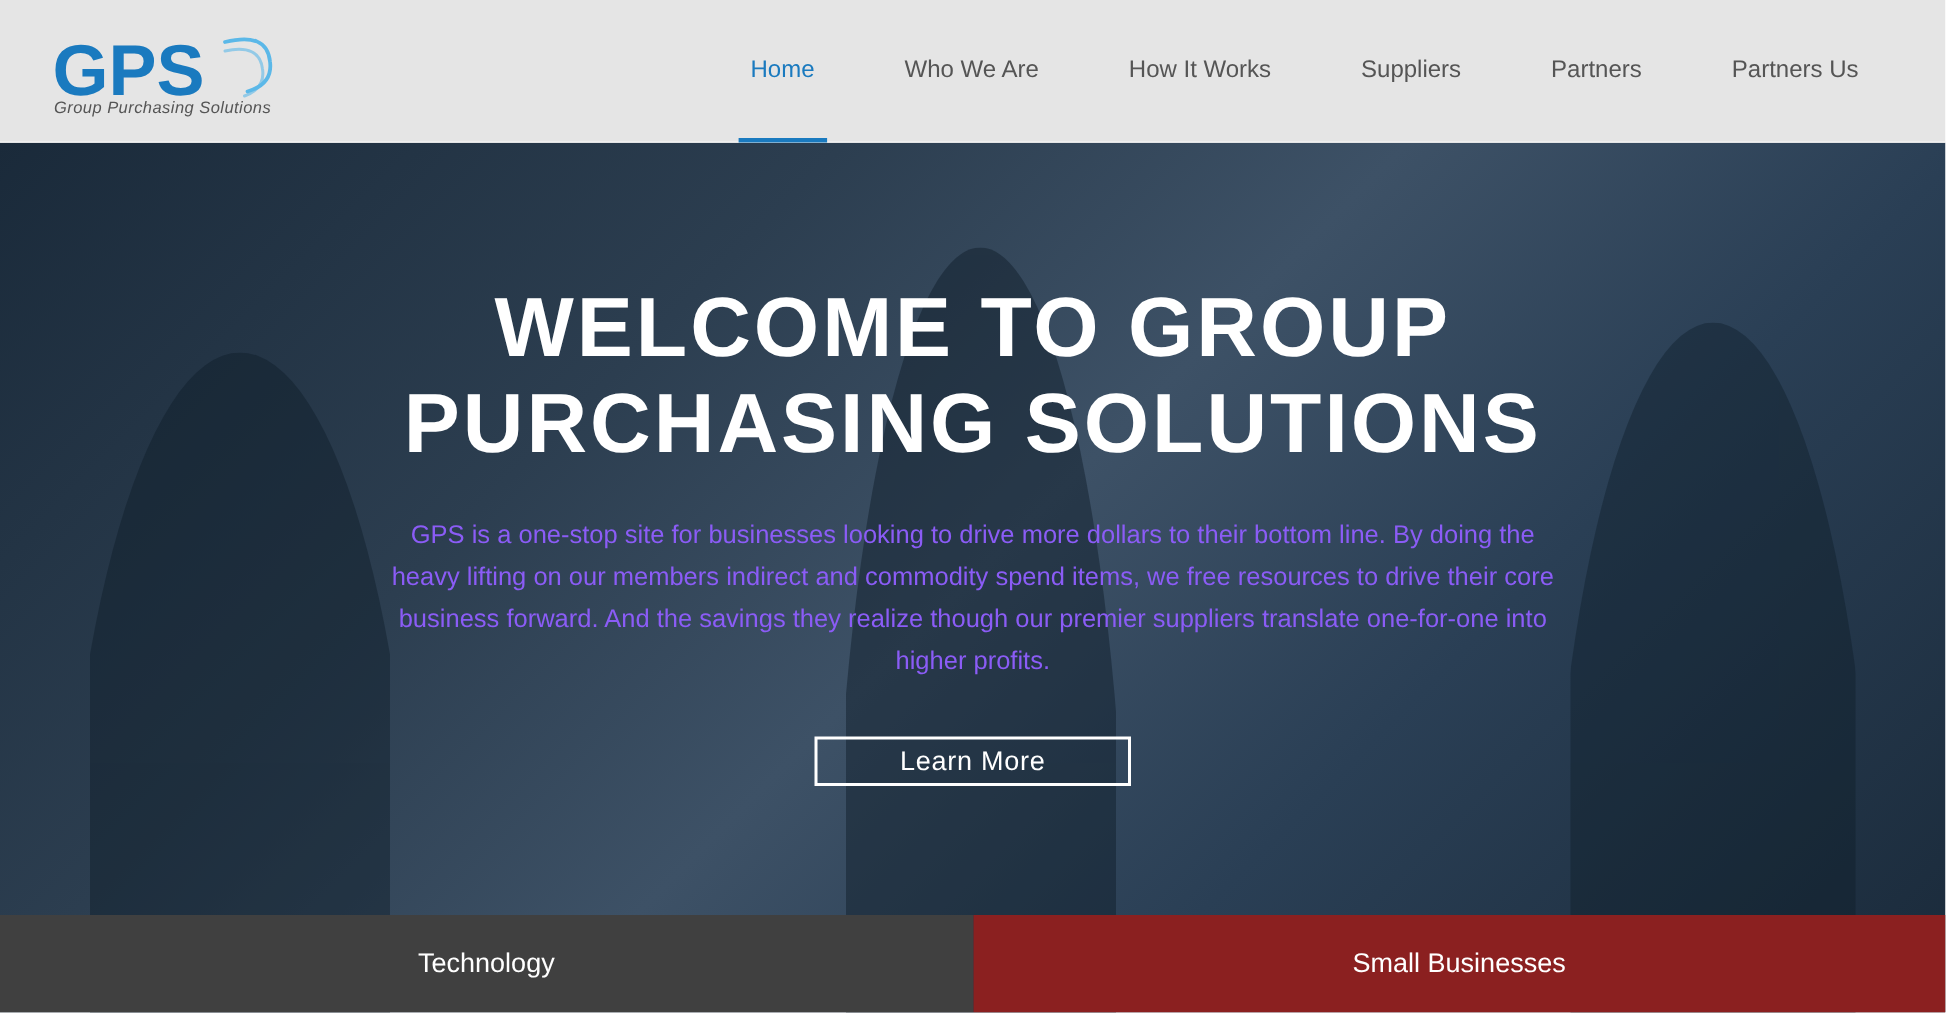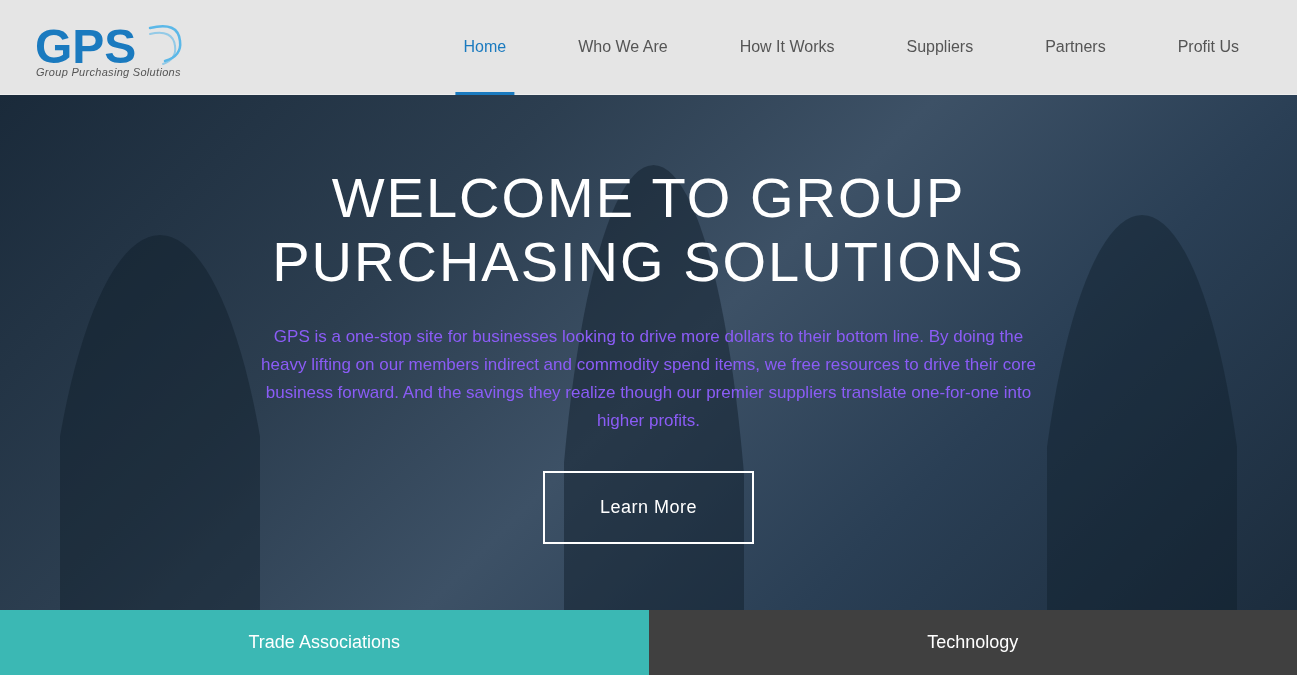--- a/index.html
+++ b/index.html
@@ -12,21 +12,21 @@
       display: flex;
       align-items: center;
       padding: 0 30px;
       border-bottom: 1px solid #eee;
       position: relative;
       z-index: 10;
     }
     nav {
       display: flex;
       align-items: center;
-      gap: 16px;
+      gap: 4px;
       margin-left: auto;
     }
     nav a {
       text-decoration: none;
       color: #555;
       font-size: 16px;
       padding: 0 28px;
       height: 95px;
       display: flex;
       align-items: center;
@@ -107,40 +107,40 @@
       position: relative;
       z-index: 2;
       text-align: center;
       color: #fff;
       max-width: 820px;
       padding: 0 20px;
       margin-top: -60px;
     }
     .hero-title {
       font-size: 56px;
-      font-weight: 400;
+      font-weight: 700;
       letter-spacing: 2px;
       line-height: 1.15;
       text-transform: uppercase;
       margin-bottom: 28px;
     }
     .hero-desc {
       font-size: 17px;
       line-height: 1.65;
       color: #8b5cf6;
       max-width: 780px;
       margin: 0 auto 36px;
       font-weight: 300;
     }
     .learn-more-btn {
       display: inline-block;
       border: 2px solid #fff;
       color: #fff;
       background: transparent;
-      padding: 24px 55px;
+      padding: 4px 55px;
       font-size: 18px;
       cursor: pointer;
       letter-spacing: 0.5px;
       transition: background 0.2s;
     }
 
     
     .category-strip {
       position: absolute;
       bottom: 0;
@@ -187,40 +187,40 @@
     </svg>
     <span style="font-size:11px;color:#555;margin-top:-10px;margin-left:6px;letter-spacing:0.3px;font-style:italic;">Group Purchasing Solutions</span>
   </div>
 
   <nav>
     <a href="#" class="active">Home</a>
     <a href="#">Who We Are</a>
     <a href="#">How It Works</a>
     <a href="#">Suppliers</a>
     <a href="#">Partners</a>
-    <a href="#">Profit Us</a>
+    <a href="#">Partners Us</a>
   </nav>
 </header>
 
 <section class="hero">
   <div class="hero-bg"></div>
 
   <div class="hero-figures">
     <div class="figure figure-left"></div>
     <div class="figure figure-center"></div>
     <div class="figure figure-right"></div>
   </div>
 
   <div class="hero-content">
     <h1 class="hero-title">WELCOME TO GROUP<br>PURCHASING SOLUTIONS</h1>
     <p class="hero-desc">GPS is a one-stop site for businesses looking to drive more dollars to their bottom line. By doing the heavy lifting on our members indirect and commodity spend items, we free resources to drive their core business forward. And the savings they realize though our premier suppliers translate one-for-one into higher profits.</p>
     <button class="learn-more-btn">Learn More</button>
   </div>
 
   <div class="category-strip">
-    <div class="cat-item cat-trade">
-      <span>Trade Associations</span>
-    </div>
     <div class="cat-item cat-tech">
       <span>Technology</span>
     </div>
+    <div class="cat-item cat-small">
+      <span>Small Businesses</span>
+    </div>
   </div>
 </section>
 
 </body></html>

